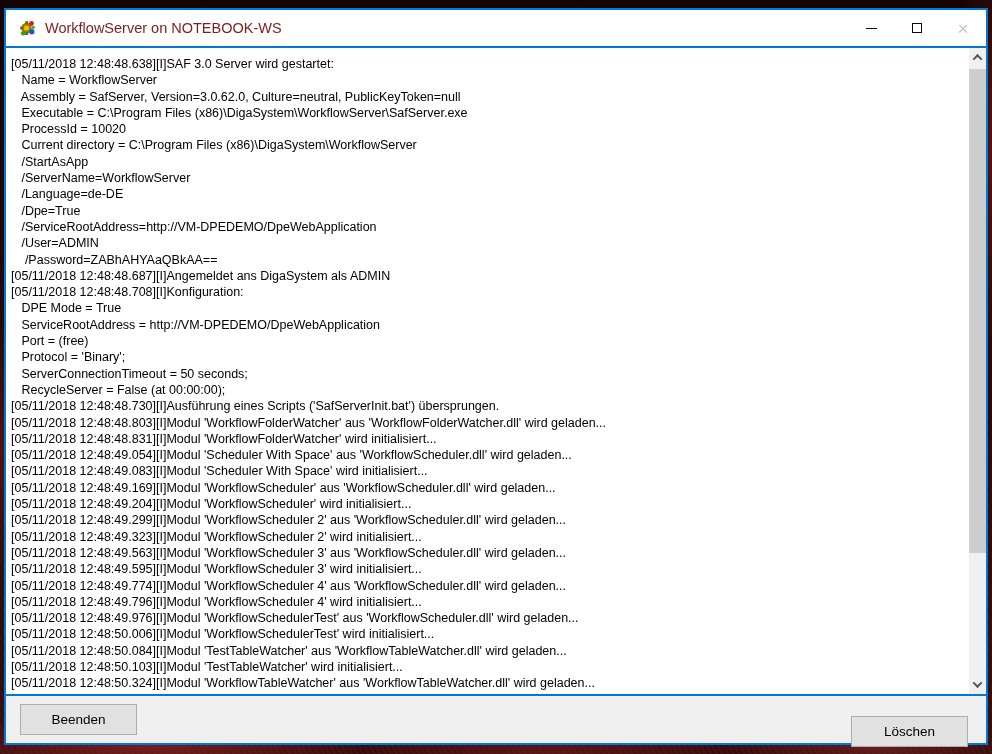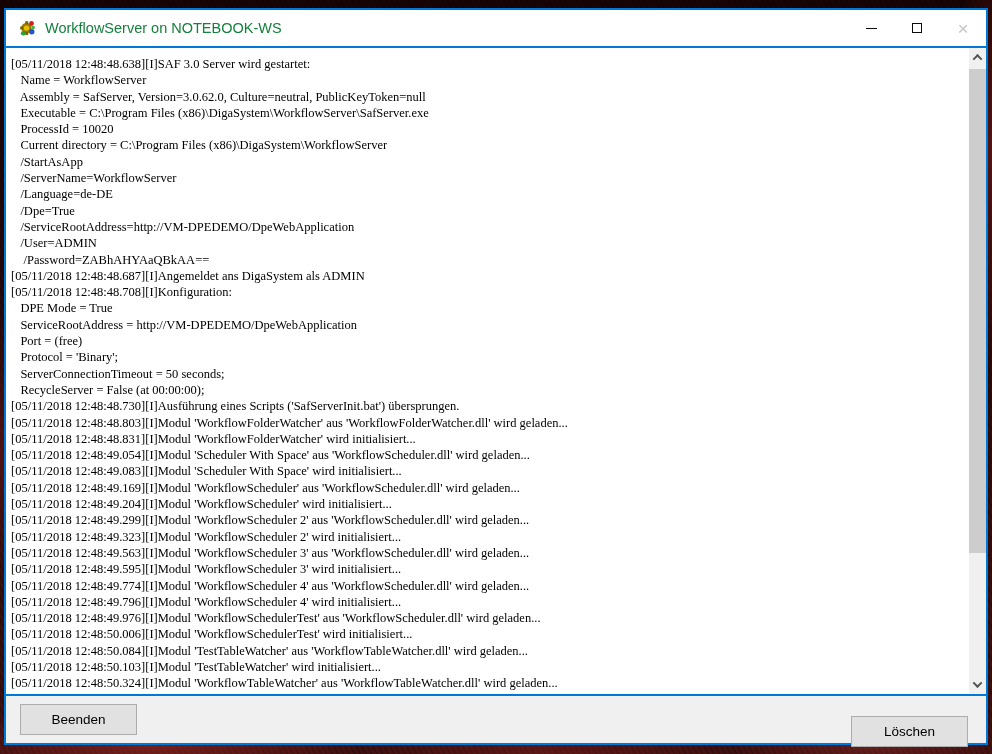--- a/index.html
+++ b/index.html
@@ -24,41 +24,41 @@
     display:flex; flex-direction:column;
   }
 
   
   .titlebar{
     height:36px; background:#ffffff; flex:0 0 36px;
     display:flex; align-items:center;
   }
   .app-icon{ width:17px; height:17px; margin-left:13px; flex:0 0 17px; }
   .title{
-    margin-left:9px; font-size:14.5px; color:#15803d; white-space:nowrap;
+    margin-left:9px; font-size:14.5px; color:#7f1d1d; white-space:nowrap;
   }
   .caption-buttons{ margin-left:auto; display:flex; height:100%; }
   .cap-btn{
     width:46px; height:100%; display:flex; align-items:center; justify-content:center;
     cursor:default;
   }
   .min-glyph{ width:11px; border-top:1px solid #0a0a0a; display:block; }
   .max-glyph{ width:10px; height:10px; border:1px solid #0a0a0a; display:block; }
   .close-glyph{ font-size:19px; color:#c6c6c6; line-height:1; font-weight:400; }
 
   
   .logarea{
     flex:1 1 auto; position:relative; background:#ffffff;
     border-top:2px solid #0078d7; border-bottom:2px solid #0078d7;
     overflow:hidden;
   }
   .logtext{
     position:absolute; left:0; top:0; right:17px; bottom:0;
     padding:8px 0 0 5px;
-    font-family:Liberation Serif, serif;
+    font-family:Liberation Sans, sans-serif;
     font-size:12.5px; line-height:16.3px; color:#000;
     white-space:pre; overflow:hidden;
   }
 
   
   .scrollbar{
     position:absolute; top:0; right:0; bottom:0; width:17px;
     background:#f0f0f0;
   }
   .sb-btn{

